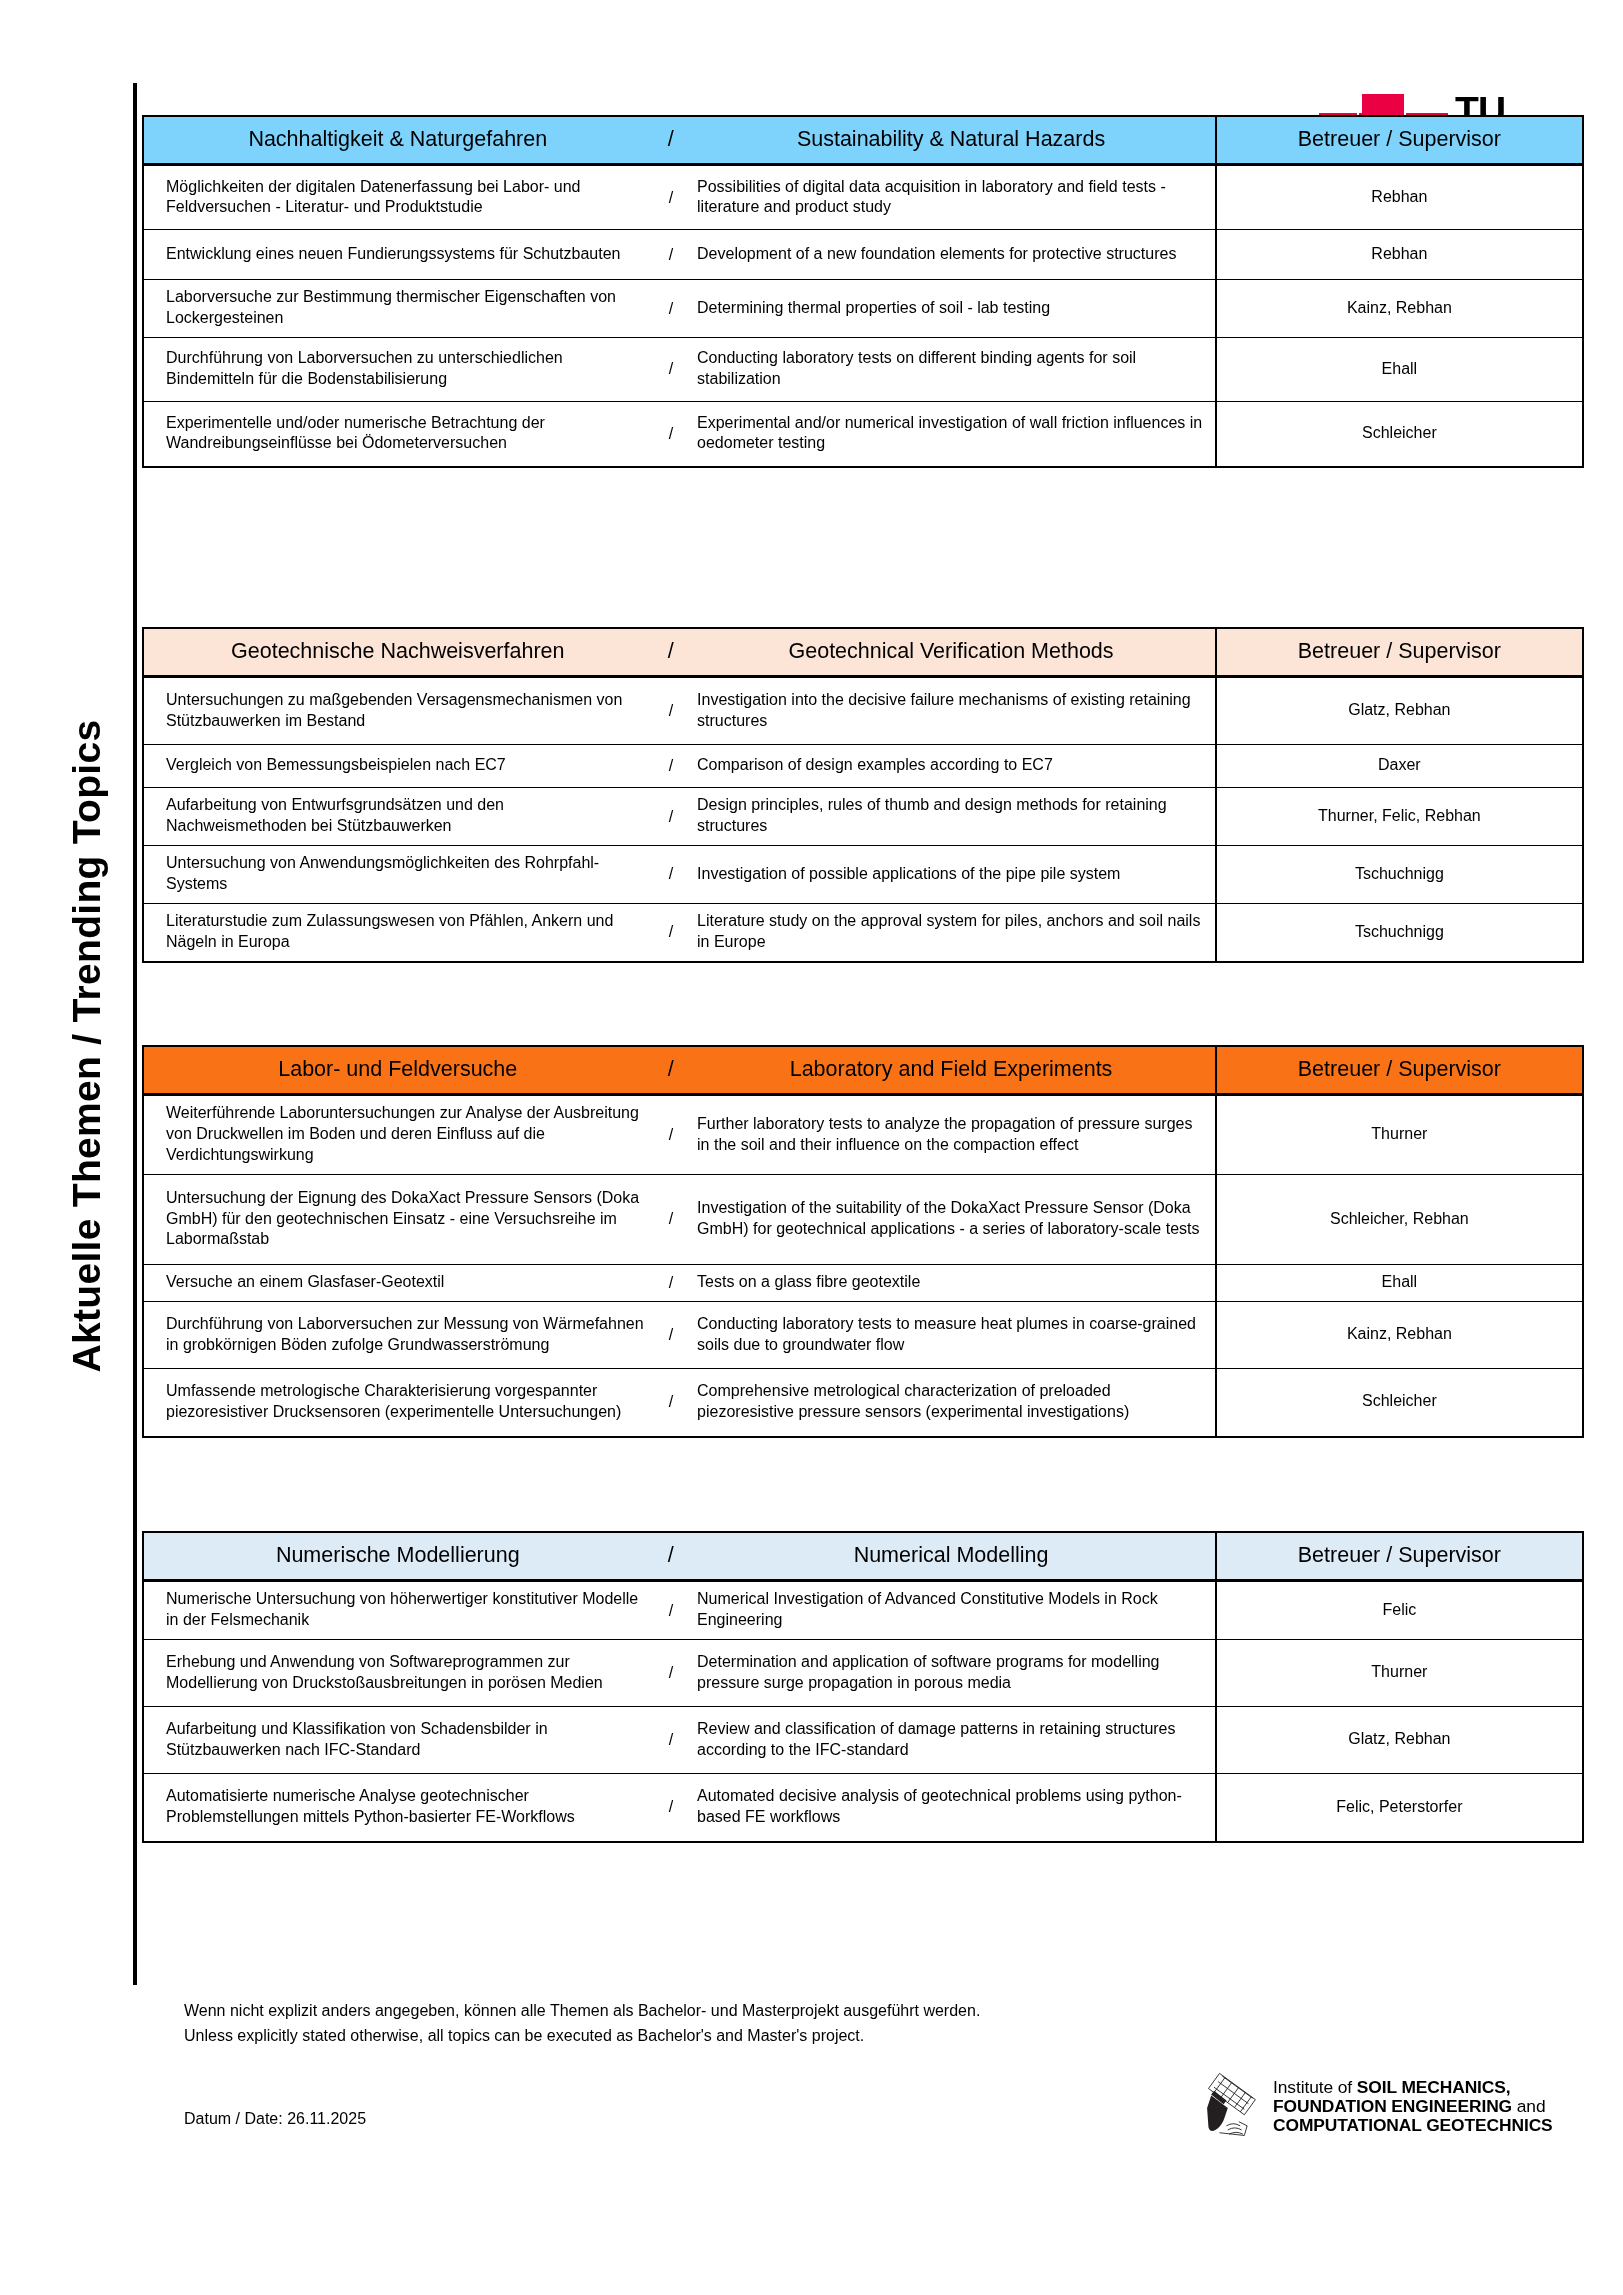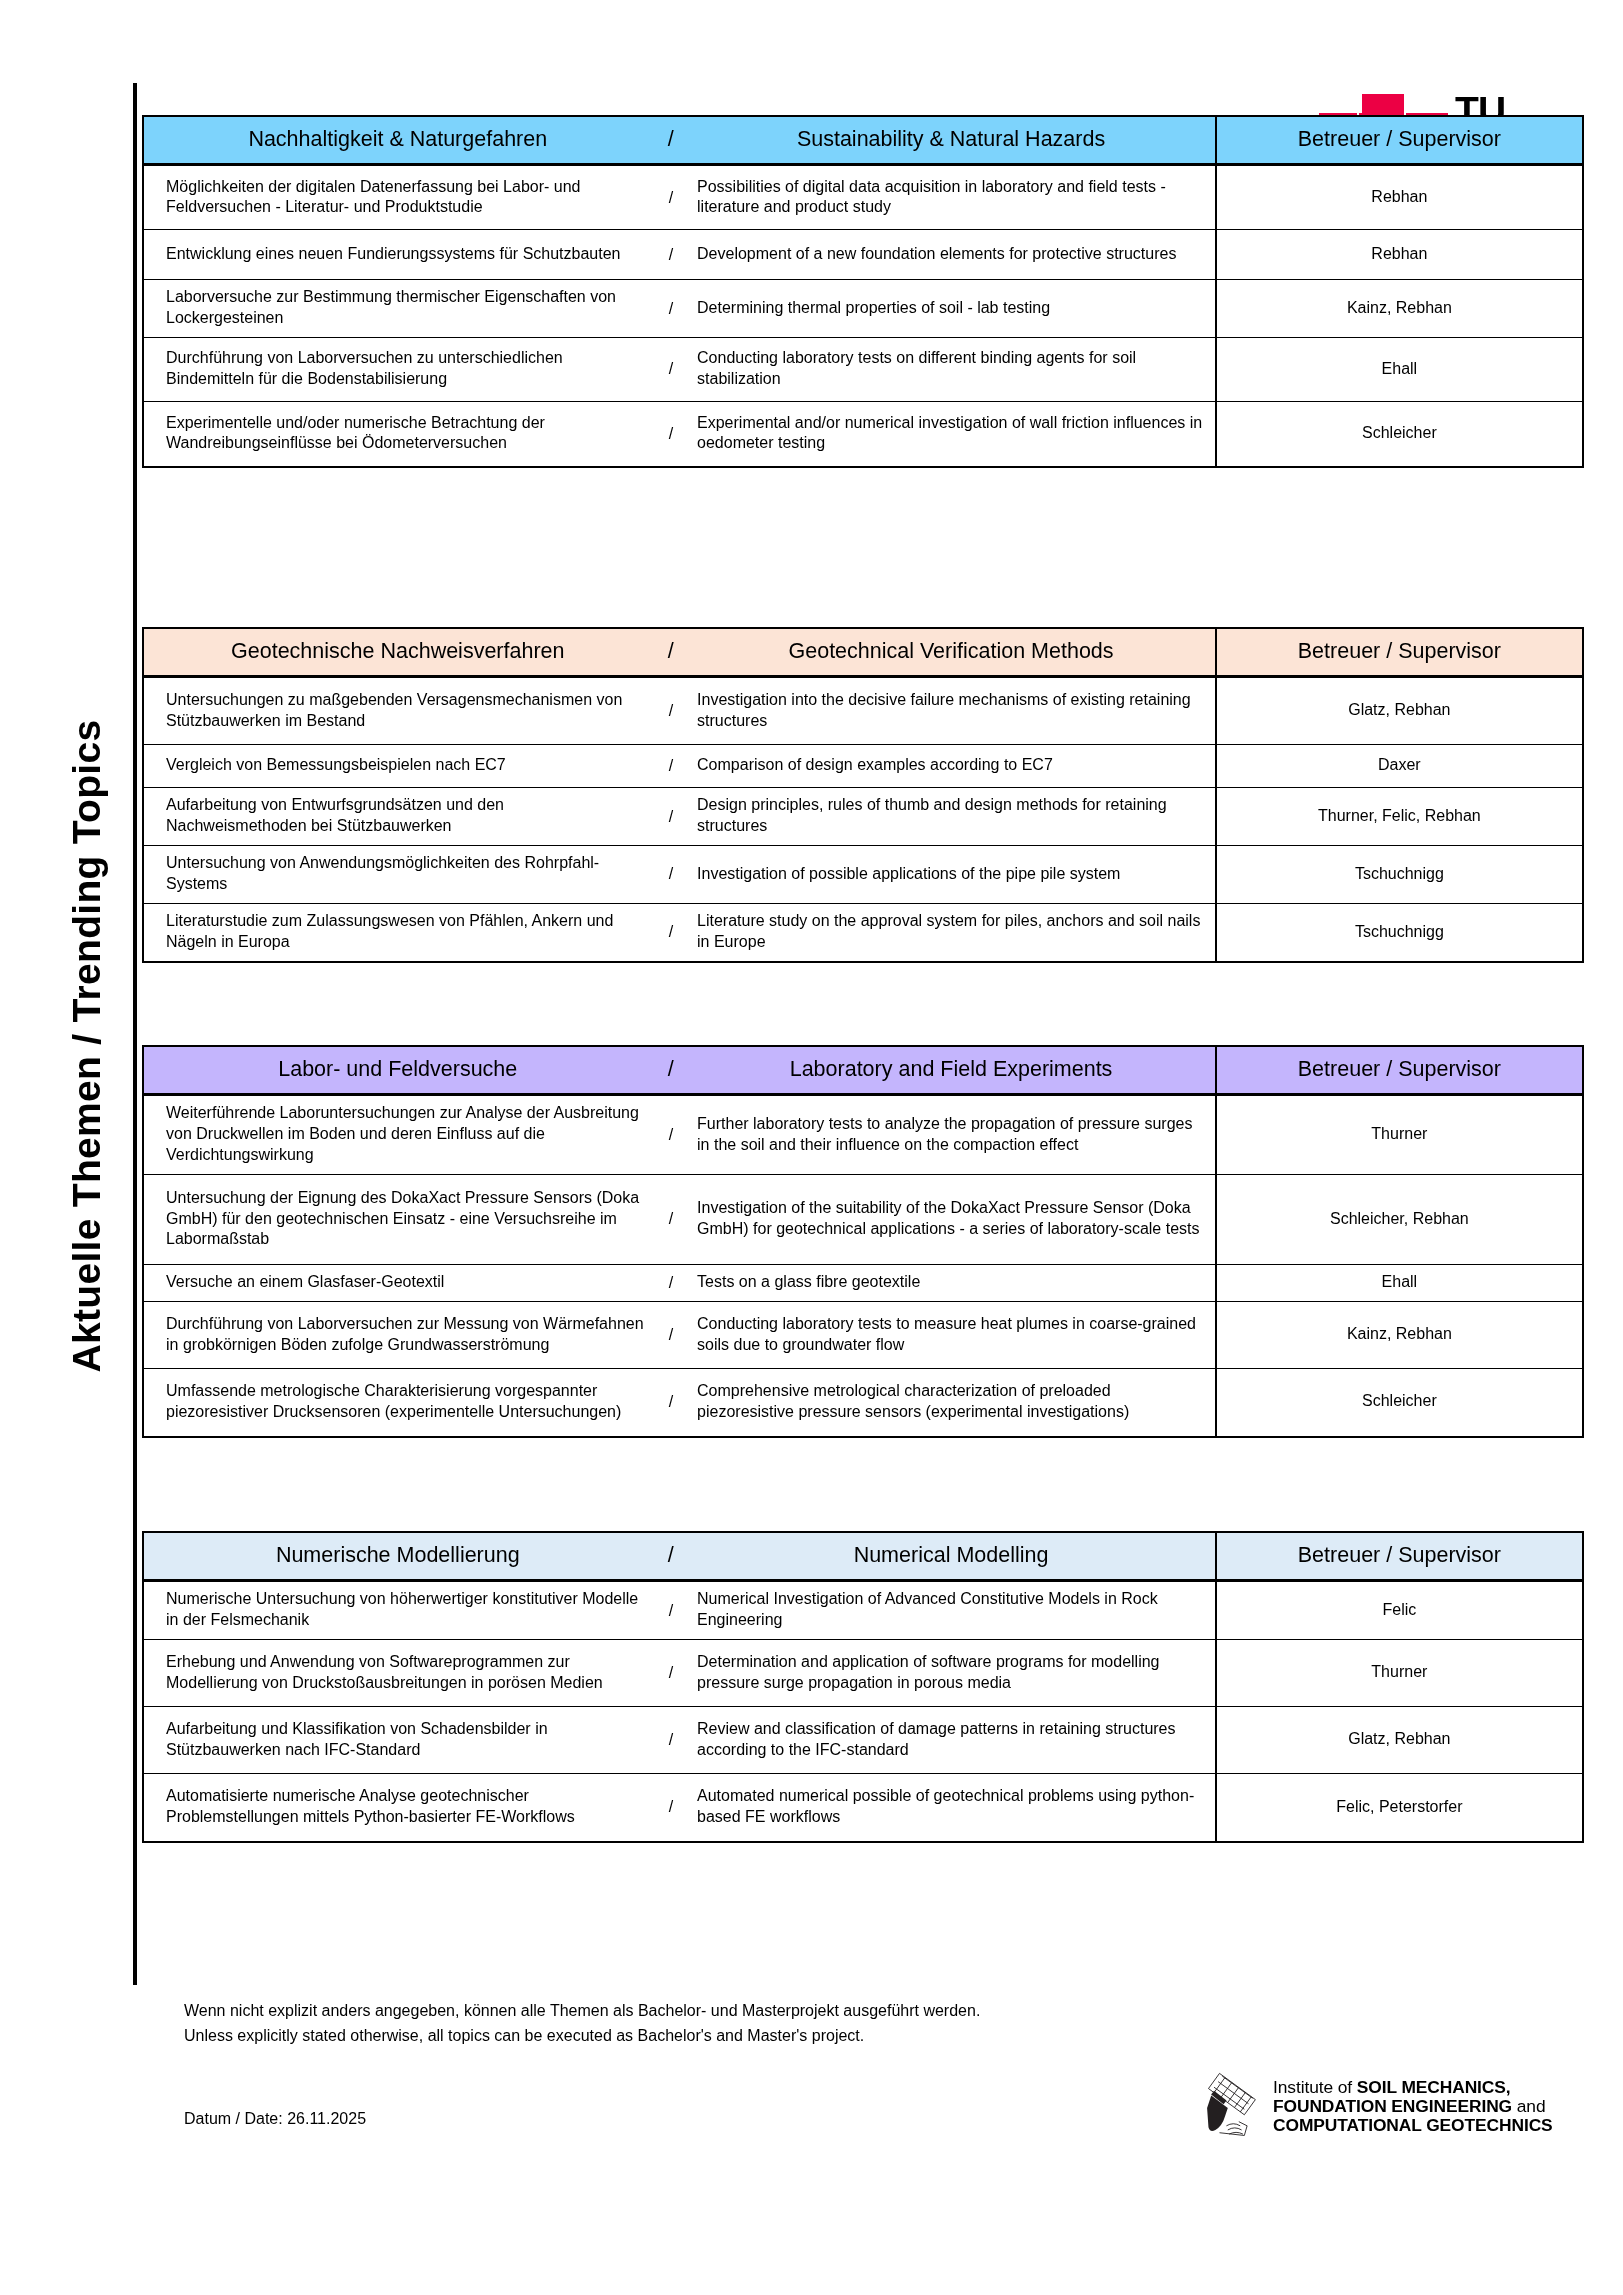--- a/index.html
+++ b/index.html
@@ -136,21 +136,21 @@
   }
   tr.row:first-of-type td { border-top: none; }
   tr.row td.c-de  { text-align: left; border-right: none; padding-left: 22px; }
   tr.row td.c-sl  { text-align: center; border-right: none; padding: 0; }
   tr.row td.c-en  { text-align: left; padding-left: 9.7px; border-right: 2.1px solid #000000; }
   tr.row td.c-sup { text-align: center; border-right: none; }
 
   
   .hdr-green  td { background: #7dd3fc; }
   .hdr-peach  td { background: #FCE4D6; }
-  .hdr-yellow td { background: #c4b5fd; }
+  .hdr-yellow td { background: #f97316; }
   .hdr-blue   td { background: #DDEBF7; }
 
   
   #footnote {
     position: absolute;
     left: 184px;
     top: 1999px;
     font-size: 16px;
     line-height: 1.55;
   }
@@ -405,21 +405,21 @@
         </tr>
         <tr class="row" style="height:67px;">
           <td class="c-de">Aufarbeitung und Klassifikation von Schadensbilder in Stützbauwerken nach IFC-Standard</td>
           <td class="c-sl">/</td>
           <td class="c-en">Review and classification of damage patterns in retaining structures according to the IFC-standard</td>
           <td class="c-sup">Glatz, Rebhan</td>
         </tr>
         <tr class="row" style="height:67px;">
           <td class="c-de">Automatisierte numerische Analyse geotechnischer Problemstellungen mittels Python-basierter FE-Workflows</td>
           <td class="c-sl">/</td>
-          <td class="c-en">Automated numerical possible of geotechnical problems using python-based FE workflows</td>
+          <td class="c-en">Automated decisive analysis of geotechnical problems using python-based FE workflows</td>
           <td class="c-sup">Felic, Peterstorfer</td>
         </tr>
       </tbody>
     </table>
   </div>
 
   <div id="footnote">
     <div>Wenn nicht explizit anders angegeben, können alle Themen als Bachelor- und Masterprojekt ausgeführt werden.</div>
     <div>Unless explicitly stated otherwise, all topics can be executed as Bachelor's and Master's project.</div>
   </div>

